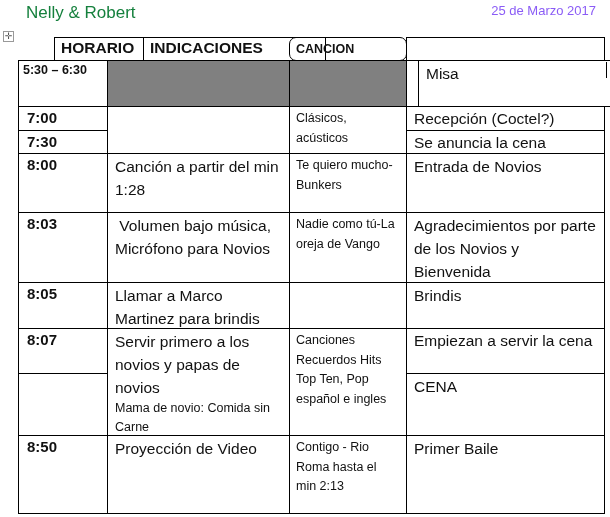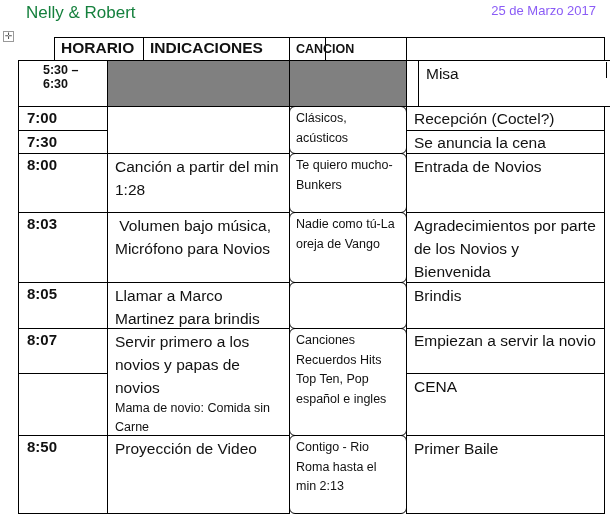--- a/index.html
+++ b/index.html
@@ -5,43 +5,43 @@
   html, body { margin:0; padding:0; background:#ffffff; }
   body { width:610px; height:517px; position:relative; overflow:hidden;
          font-family:"Liberation Sans", sans-serif; color:#111; }
   .hdr-left { position:absolute; left:26px; top:3px; font-size:17px; color:#15803d; }
   .hdr-right { position:absolute; right:14px; top:3px; font-size:13px; color:#8b5cf6; }
   .move-handle { position:absolute; left:3px; top:31px; width:9px; height:9px;
                  border:1px solid #999; font-size:9px; line-height:9px; text-align:center; color:#555; }
   .cell { position:absolute; box-sizing:border-box; border:1px solid #000; overflow:hidden; }
   .t-time { font-weight:bold; font-size:15px; padding:2px 8px; }
   .t-big { font-size:15.5px; line-height:23px; padding:1px 7px; }
-  .t-small { font-size:12.5px; line-height:19.5px; padding:2px 6px;border-radius:6px; }
+  .t-small { font-size:12.5px; line-height:19.5px; padding:2px 6px; }
   .t-head { font-weight:bold; font-size:15.5px; padding:1px 6px;margin-left:36px; }
-  .t-head-small { font-weight:bold; font-size:12.5px; padding:4px 6px; }
+  .t-head-small { font-weight:bold; font-size:12.5px; padding:4px 6px;border-radius:7px; }
   .gray { background:#808080; }
   .cursor-mark { position:absolute; left:606px; top:62px; width:1px; height:16px; background:#000; }
   .sub { display:block; font-size:12.5px; line-height:19px; }
 </style>
 </head>
 <body>
 
 <div class="hdr-left">Nelly &amp; Robert</div>
 <div class="hdr-right">25 de Marzo 2017</div>
 <div class="move-handle">✛</div>
 <div class="cursor-mark"></div>
 
 <div>
 
   <div class="cell t-head" style="left:18px;top:37px;width:90px;height:24px;">HORARIO</div>
   <div class="cell t-head" style="left:107px;top:37px;width:183px;height:24px;">INDICACIONES</div>
   <div class="cell t-head-small" style="left:289px;top:37px;width:118px;height:24px;">CANCION</div>
   <div class="cell" style="left:406px;top:37px;width:199px;height:24px;"></div>
 
-  <div class="cell" style="left:18px;top:60px;width:90px;height:47px;padding:2px 24px;font-weight:bold;font-size:12.5px;">5:30 – 6:30</div>
+  <div class="cell" style="left:18px;top:60px;width:90px;height:47px;padding:2px 4px;font-weight:bold;font-size:12.5px;">5:30 – 6:30</div>
   <div class="cell gray" style="left:107px;top:60px;width:183px;height:47px;"></div>
   <div class="cell gray" style="left:289px;top:60px;width:118px;height:47px;"></div>
   <div class="cell t-big" style="left:406px;top:60px;width:199px;height:47px;margin-left:12px;">Misa</div>
 
   <div class="cell t-time" style="left:18px;top:106px;width:90px;height:25px;">7:00</div>
   <div class="cell t-time" style="left:18px;top:130px;width:90px;height:24px;">7:30</div>
   <div class="cell" style="left:107px;top:106px;width:183px;height:48px;"></div>
   <div class="cell t-small" style="left:289px;top:106px;width:118px;height:48px;padding-right:30px;">Clásicos, acústicos</div>
   <div class="cell t-big" style="left:406px;top:106px;width:199px;height:25px;line-height:21px;"><span>Recepción (Coctel?)</span></div>
   <div class="cell t-big" style="left:406px;top:130px;width:199px;height:24px;line-height:21px;">Se anuncia la cena</div>
@@ -61,20 +61,20 @@
   <div class="cell t-small" style="left:289px;top:282px;width:118px;height:47px;"></div>
   <div class="cell t-big" style="left:406px;top:282px;width:199px;height:47px;">Brindis</div>
 
   <div class="cell t-time" style="left:18px;top:328px;width:90px;height:46px;">8:07</div>
   <div class="cell t-time" style="left:18px;top:373px;width:90px;height:63px;"></div>
   <div class="cell t-big" style="left:107px;top:328px;width:183px;height:108px;">
     <span>Servir primero a los novios y papas de novios</span>
     <span class="sub">Mama de novio: Comida sin Carne</span>
   </div>
   <div class="cell t-small" style="left:289px;top:328px;width:118px;height:108px;">Canciones Recuerdos Hits Top Ten, Pop español e ingles</div>
-  <div class="cell t-big" style="left:406px;top:328px;width:199px;height:46px;line-height:21.5px;">Empiezan a servir la novio</div>
+  <div class="cell t-big" style="left:406px;top:328px;width:199px;height:46px;line-height:21.5px;">Empiezan a servir la cena</div>
   <div class="cell t-big" style="left:406px;top:373px;width:199px;height:63px;">CENA</div>
 
   <div class="cell t-time" style="left:18px;top:435px;width:90px;height:79px;">8:50</div>
   <div class="cell t-big" style="left:107px;top:435px;width:183px;height:79px;">Proyección de Video</div>
   <div class="cell t-small" style="left:289px;top:435px;width:118px;height:79px;padding-right:20px;">Contigo - Rio Roma hasta el min 2:13</div>
   <div class="cell t-big" style="left:406px;top:435px;width:199px;height:79px;">Primer Baile</div>
 </div>
 
 </body></html>

